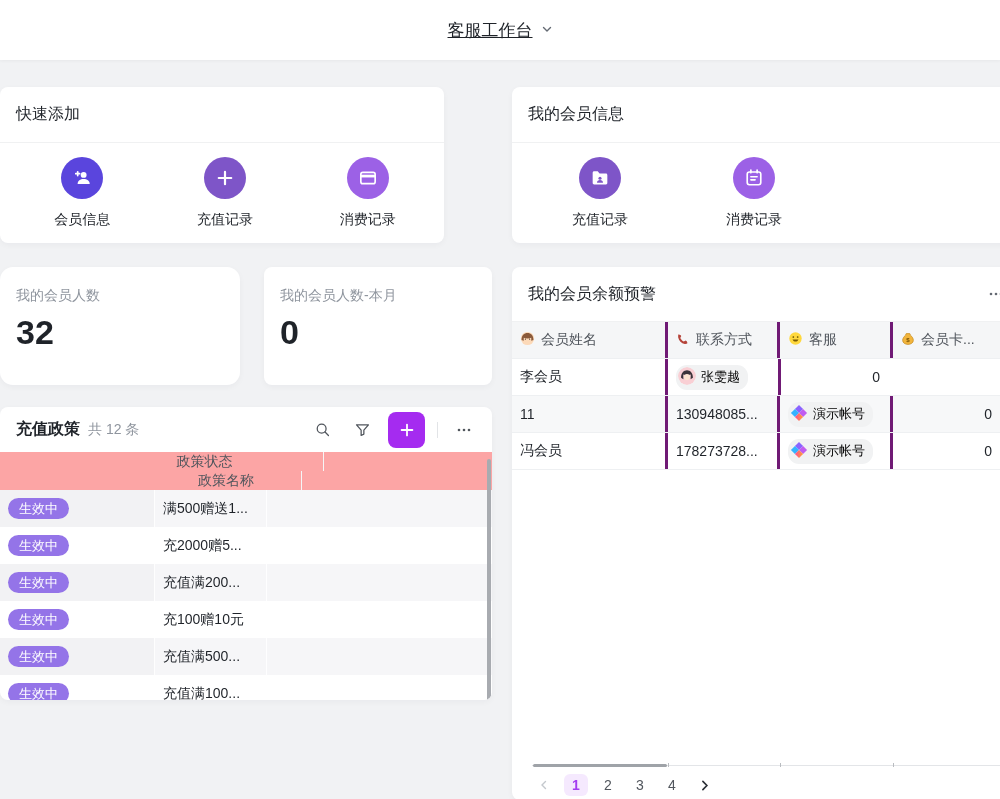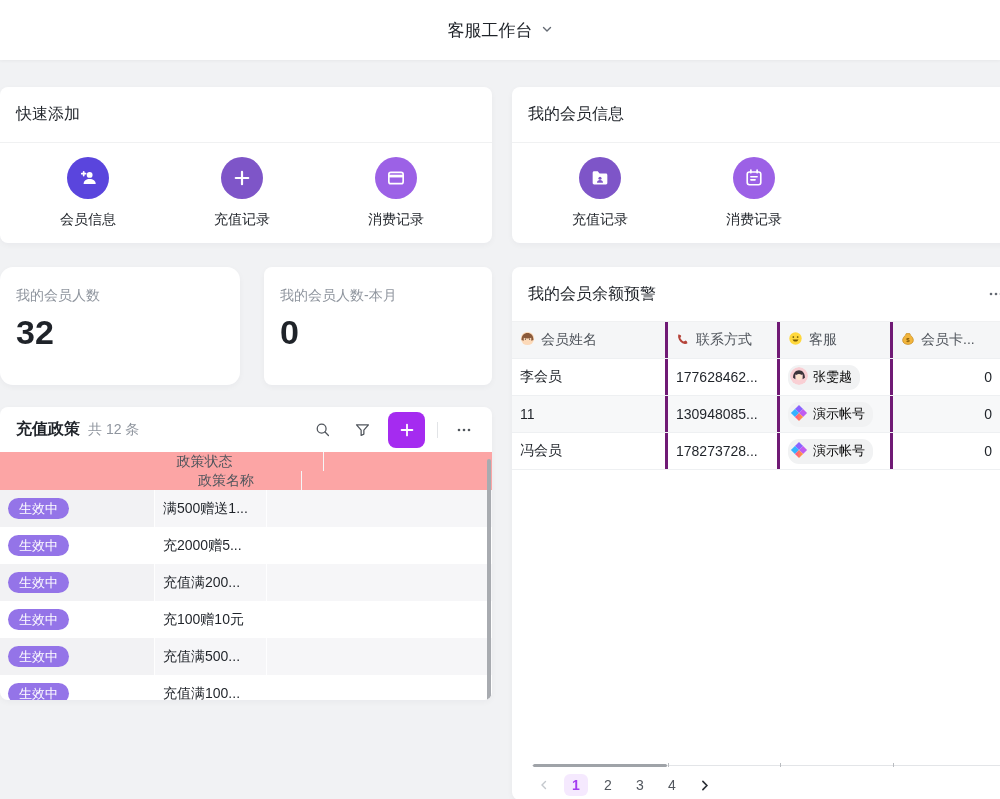--- a/index.html
+++ b/index.html
@@ -9,21 +9,21 @@
     background: #f1f2f4;
     font-family: "Liberation Sans", "DejaVu Sans", sans-serif;
     color: #1f2329;
   }
   
   .topbar {
     position:absolute; top:0; left:0; width:1000px; height:60px;
     background:#fff; box-shadow:0 1px 3px rgba(31,35,41,.05);
     display:flex; align-items:center; justify-content:center; z-index:5;
   }
-  .topbar-inner { display:flex; align-items:center; gap:8px; cursor:pointer; }
+  .topbar-inner { display:flex; align-items:center; gap:8px; cursor:pointer;text-decoration:underline; }
   .topbar-title { font-size:17px; font-weight:500; color:#1f2329; }
   
   .card {
     position:absolute; background:#fff; border-radius:8px;
     box-shadow:0 2px 6px rgba(31,35,41,.04);
     overflow:hidden;
   }
   .card-title-row {
     height:56px; display:flex; align-items:center;
     padding:0 16px; border-bottom:1px solid #f0f1f2;
@@ -101,21 +101,21 @@
   <div class="topbar-inner">
     <span class="topbar-title">客服工作台</span>
     <span>
       <svg width="12" height="12" viewBox="0 0 12 12">
           <path d="M2.5 4.5L6 8l3.5-3.5" fill="none" stroke="#646a73" stroke-width="1.4" stroke-linecap="round" stroke-linejoin="round"></path>
         </svg>
     </span>
   </div>
 </div>
 
-<div class="card" style="left:0; top:87px; width:492px; height:156px;">
+<div class="card" style="left:0; top:87px; width:444px; height:156px;">
   <div class="card-title-row">
     <span class="card-title">快速添加</span>
   </div>
   <div class="qa-items">
     <div class="qa-item">
       <div class="qa-circle c1">
         <svg width="22" height="22" viewBox="0 0 24 24">
           <circle cx="13.8" cy="8.6" r="3.2" fill="#fff"></circle>
           <path d="M7.2 18.6c0-3.4 3-5.4 6.6-5.4s6.6 2 6.6 5.4z" fill="#fff"></path>
           <path d="M7.3 5.2v4.2M5.2 7.3h4.2" stroke="#fff" stroke-width="1.9" stroke-linecap="round"></path>
@@ -222,21 +222,20 @@
         <span><svg width="14" height="14" viewBox="0 0 16 16">
               <path d="M6 1.8h4l1 2.1c2 1.6 3.1 3.6 3.1 5.6 0 2.9-2.8 4.7-6.1 4.7S1.9 12.4 1.9 9.5c0-2 1.1-4 3.1-5.6z" fill="#f2b53c" stroke="#c68a1e" stroke-width=".8"></path>
               <text x="8" y="11.2" font-size="7" fill="#7a5200" text-anchor="middle" font-weight="bold">$</text>
             </svg></span>
         <span>会员卡...</span>
       </div>
     </div>
 
     <div class="bw-row">
       <div class="bw-c bw-c1">李会员</div>
-      <div class="bw-c bw-c2">177628462...</div>
       <div class="bw-c bw-c3">
         <span class="agent-pill">
           <span><svg width="18" height="18" viewBox="0 0 20 20">
                 <circle cx="10" cy="10" r="10" fill="#f9cfd4"></circle>
                 <path d="M3.4 12c0-5.4 3-8.4 6.6-8.4s6.6 3 6.6 8.4l-2.6 1.6.2-5.4c-2.7 1-5.7 1-8.4 0l.2 5.4z" fill="#3c343a"></path>
                 <circle cx="10" cy="11.2" r="3.4" fill="#fde3cf"></circle>
               </svg></span>
           <span>张雯越</span>
         </span>
       </div>

